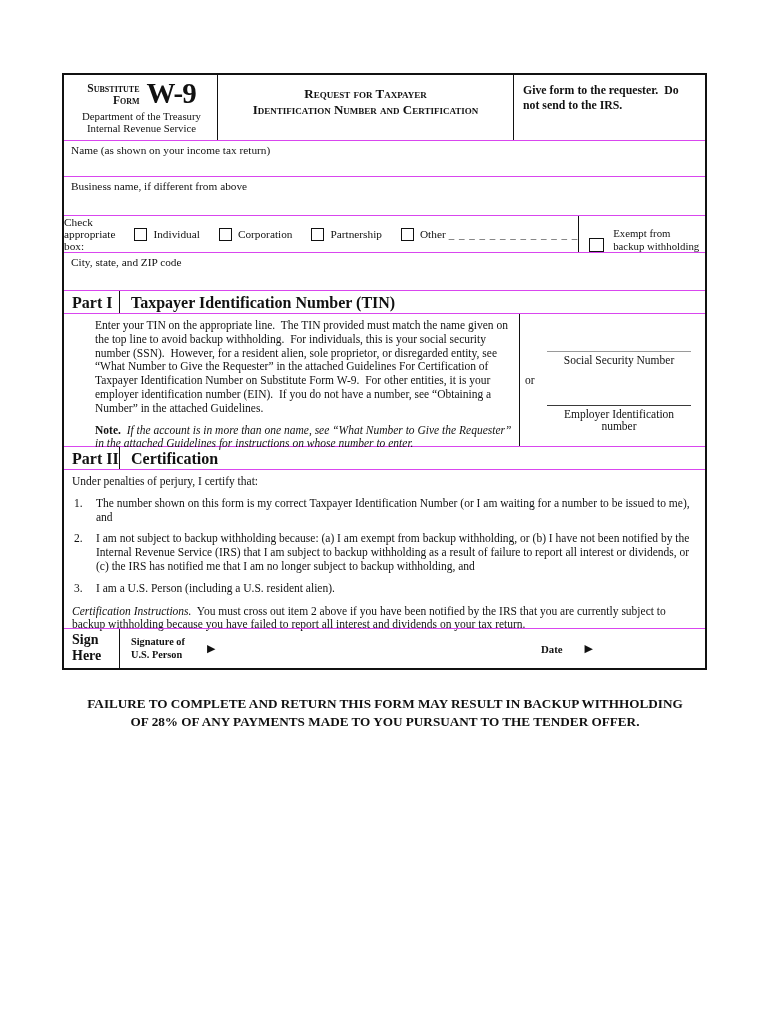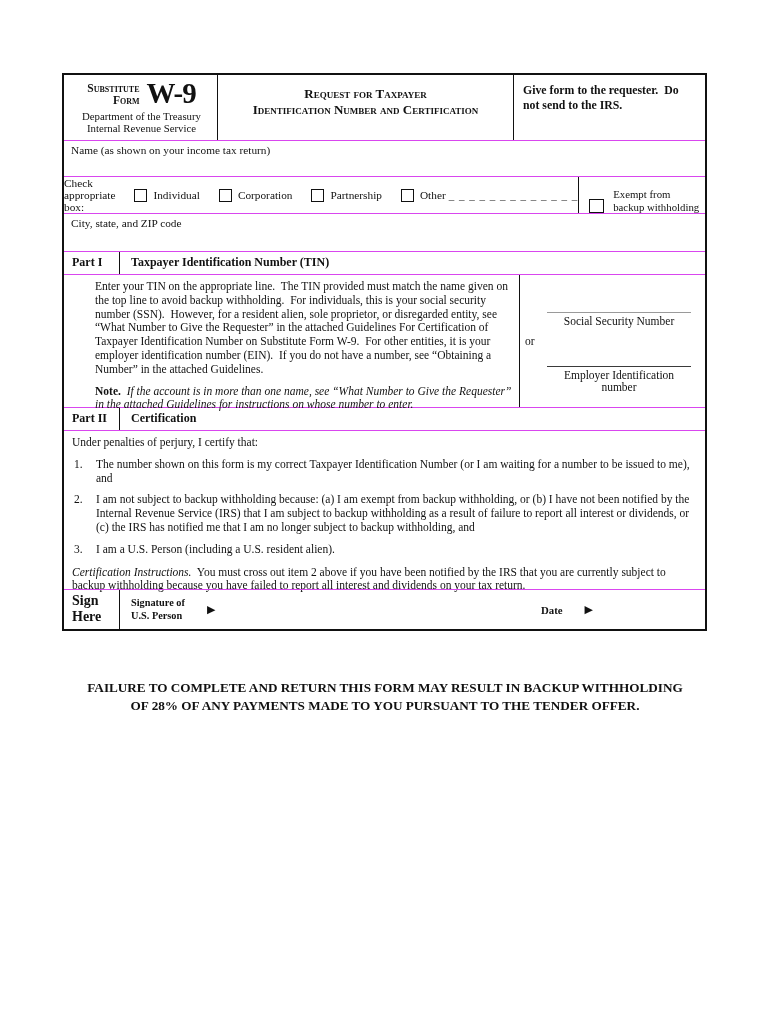--- a/index.html
+++ b/index.html
@@ -45,21 +45,21 @@
   }
   .chk-group { display:flex; align-items:center; margin-left:19px; }
   .chk-group .checkbox { margin-right:6px; }
   .chk-group:first-of-type { margin-left:13px; }
   .other-blank { font-size:11px; letter-spacing:1px; white-space:pre; margin-left:3px; }
   .chk-exempt { width:136px; display:flex; align-items:flex-end; padding:2px 4px 0 10px; }
   .chk-exempt .checkbox { width:15px; height:14px; margin-right:9px; }
   .exempt-label { font-size:10.8px; line-height:1.15; }
 
   
-  .part-head { height:23px; font-weight:bold; font-size:12px; }
+  .part-head { height:23px; font-weight:bold; font-size:16px; }
   .part-label { width:55px; padding:3px 0 0 8px; }
   .part-title { flex:1; padding:3px 0 0 11px; }
 
   
   .p1-body { height:133px; }
   .p1-text { width:431px; padding:5px 7px 0 7px; font-size:11.5px; line-height:1.2;margin-left:24px; }
   .p1-text p { white-space:pre-wrap; }
   .p1-note { margin-top:8px; }
   .p1-note .nlbl { font-weight:bold; }
   .p1-note .ntxt { font-style:italic; }
@@ -85,21 +85,21 @@
   .sign-label { width:55px; font-weight:bold; font-size:14px; line-height:1.15; padding:3px 0 0 8px; }
   .sign-right { flex:1; display:flex; align-items:center; padding-left:11px; }
   .sig-words { font-weight:bold; font-size:10.3px; line-height:1.2; }
   .arrow { font-size:11px; margin-left:22px; }
   .date-group { margin-left:auto; margin-right:112px; display:flex; align-items:center; }
   .date-group .date-word { font-weight:bold; font-size:10.8px; }
   .sig-area, .date-area { flex:none; }
 
   
   .footer {
-    position:absolute; left:0; top:679px; width:770px; text-align:center;
+    position:absolute; left:0; top:695px; width:770px; text-align:center;
     font-weight:bold; font-size:13.2px; line-height:1.35;font-family:Liberation Serif, serif;
   }
 </style>
 </head>
 <body>
 
 <div class="page">
   <div class="w9form">
 
     <div class="row hdr">
@@ -124,20 +124,25 @@
       </div>
       <div class="cell vline hdr-right">Give form to the requester.  Do not send to the IRS.</div>
     </div>
 
     <div class="row r-name">
       <div class="cell" style="flex:1">
         <div class="field-label">Name (as shown on your income tax return)</div>
       </div>
     </div>
 
+    <div class="row r-biz">
+      <div class="cell" style="flex:1">
+        <div class="field-label">Business name, if different from above</div>
+      </div>
+    </div>
 
     <div class="row r-chk">
       <div class="cell chk-left">
         <span>Check appropriate box:</span>
         <span class="chk-group">
           <span class="checkbox"></span>
           <span>Individual</span>
         </span>
         <span class="chk-group">
           <span class="checkbox"></span>

